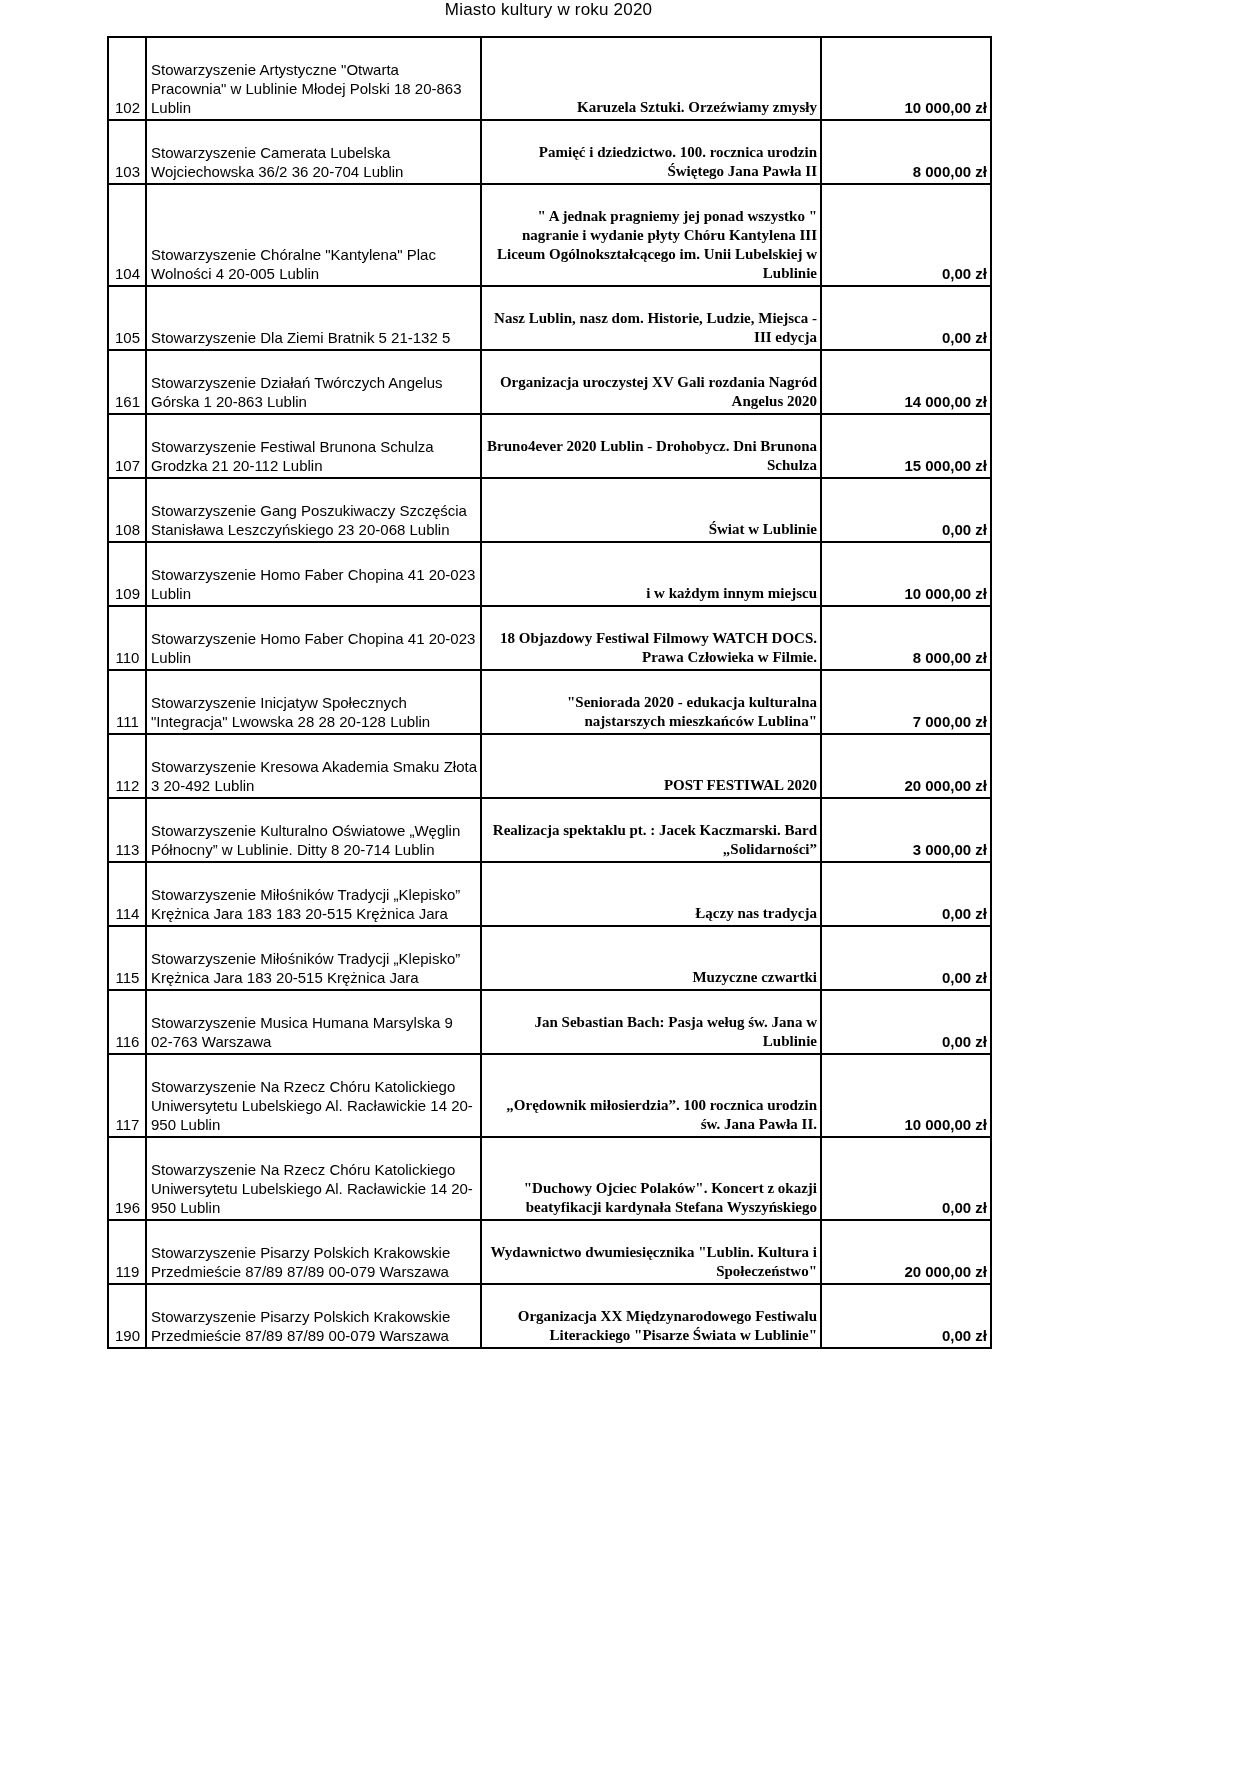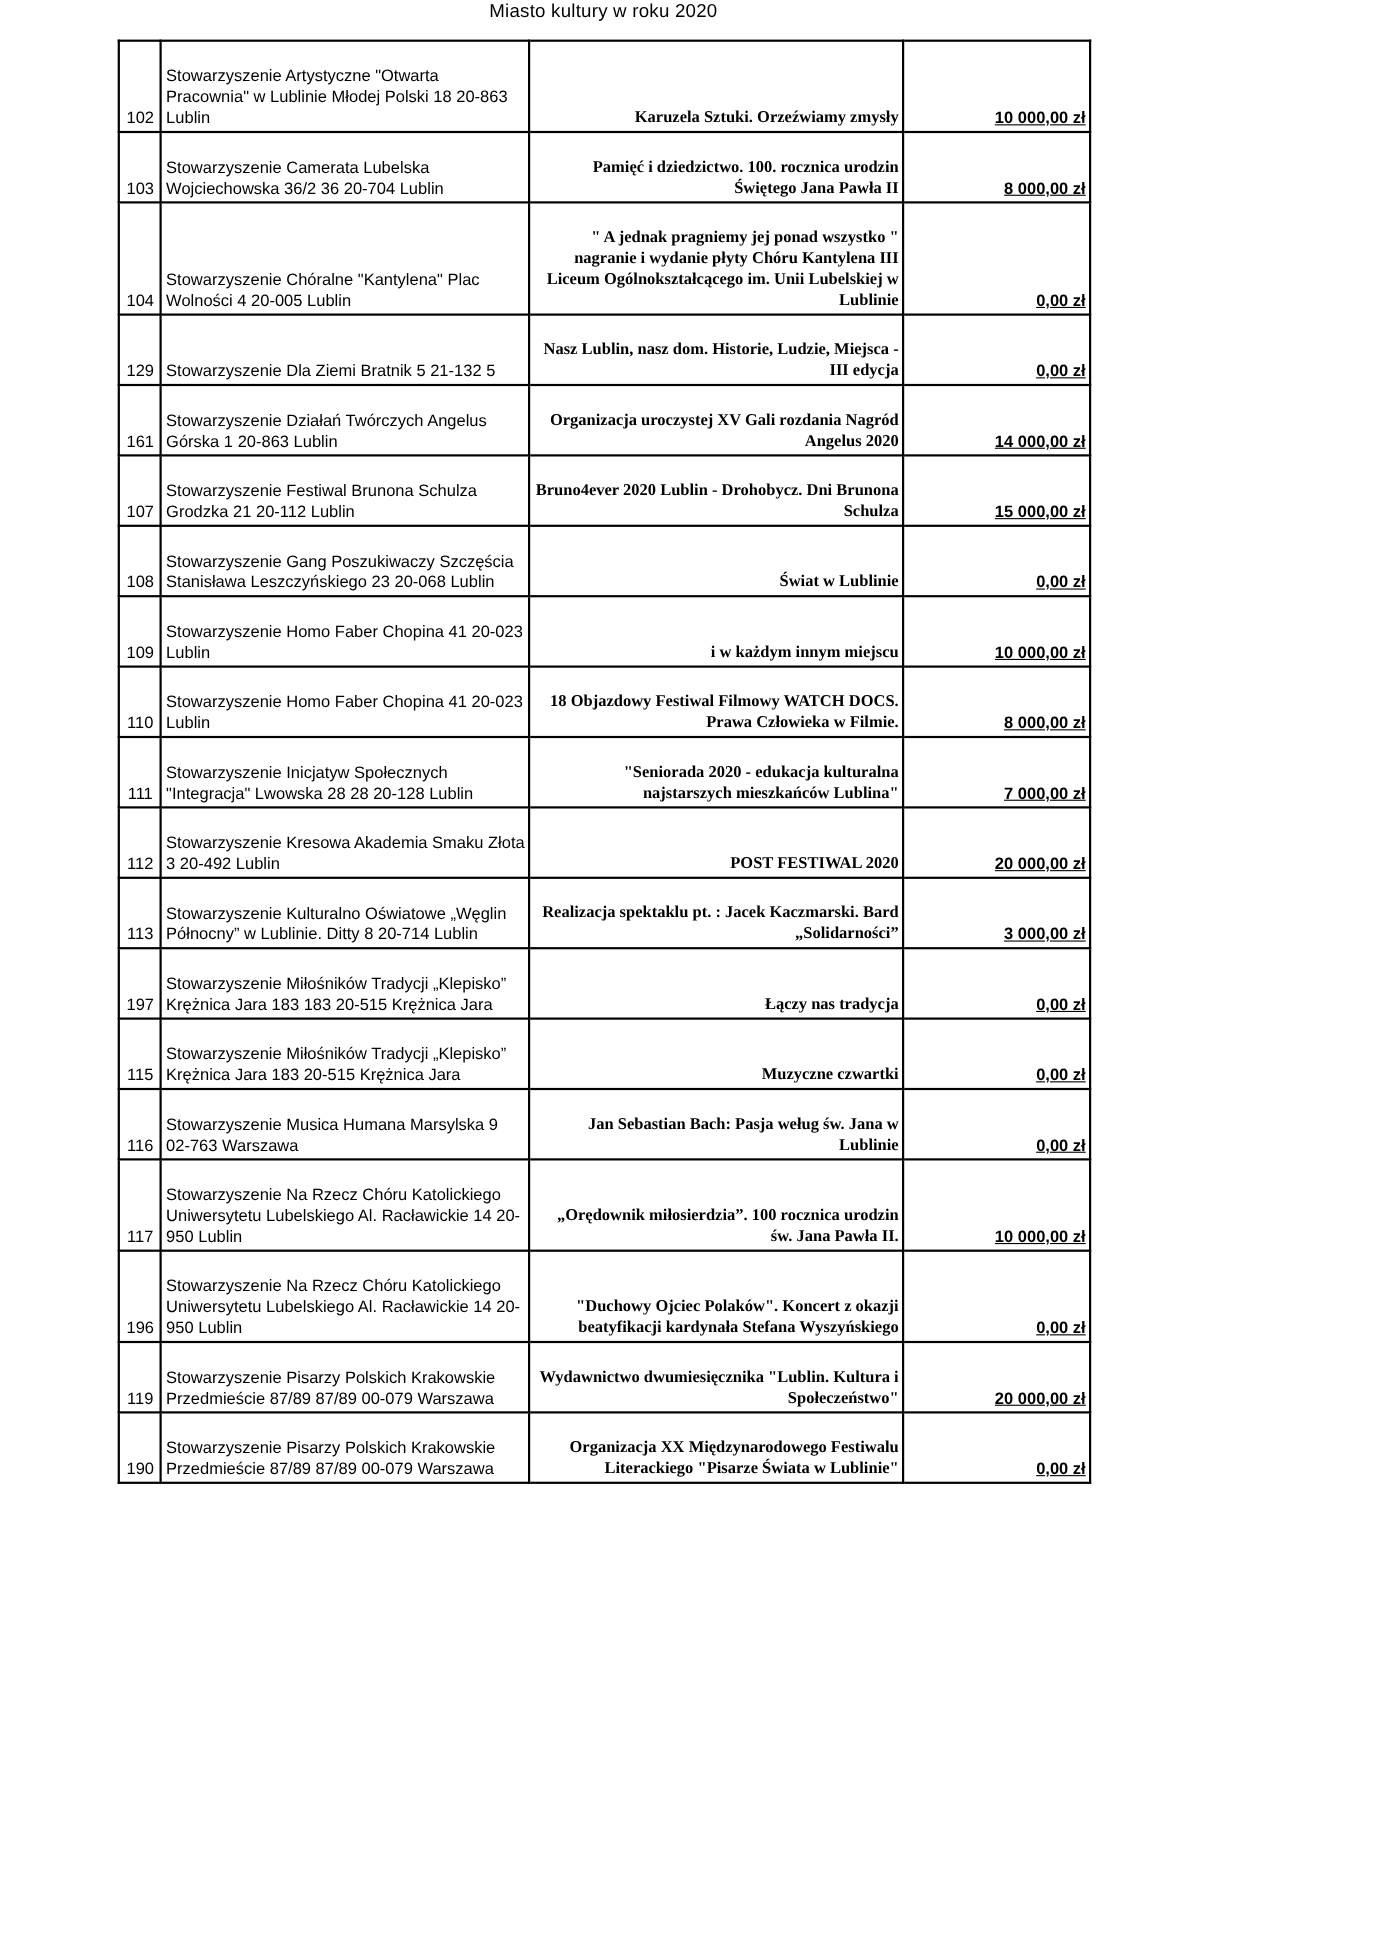--- a/index.html
+++ b/index.html
@@ -49,21 +49,20 @@
   td.c-proj {
     font-weight: bold;
     text-align: right;
     font-family: Liberation Serif, serif;
   }
   td.c-amt {
     font-weight: bold;
     text-align: right;
     white-space: nowrap;
     padding-right: 4px;
-    text-decoration: underline;
   }
   .footer {
     width: 883px;
     margin: 58px 0 0 107px;
     text-align: center;
     font-size: 16px;
   }
 </style>
 </head>
 <body>
@@ -95,21 +94,21 @@
   </tr>
 
   <tr>
     <td class="c-num">104</td>
     <td class="c-org">Stowarzyszenie Chóralne "Kantylena" Plac Wolności 4 20-005 Lublin</td>
     <td class="c-proj">" A jednak pragniemy jej ponad wszystko " nagranie i wydanie płyty Chóru Kantylena III Liceum Ogólnokształcącego im. Unii Lubelskiej w Lublinie</td>
     <td class="c-amt">0,00 zł</td>
   </tr>
 
   <tr>
-    <td class="c-num">129</td>
+    <td class="c-num">105</td>
     <td class="c-org">Stowarzyszenie Dla Ziemi Bratnik 5 21-132 5</td>
     <td class="c-proj">Nasz Lublin, nasz dom. Historie, Ludzie, Miejsca - III edycja</td>
     <td class="c-amt">0,00 zł</td>
   </tr>
 
   <tr>
     <td class="c-num">161</td>
     <td class="c-org">Stowarzyszenie Działań Twórczych Angelus Górska 1 20-863 Lublin</td>
     <td class="c-proj">Organizacja uroczystej XV Gali rozdania Nagród Angelus 2020</td>
     <td class="c-amt">14 000,00 zł</td>
@@ -158,21 +157,21 @@
   </tr>
 
   <tr>
     <td class="c-num">113</td>
     <td class="c-org">Stowarzyszenie Kulturalno Oświatowe „Węglin Północny” w Lublinie. Ditty 8 20-714 Lublin</td>
     <td class="c-proj">Realizacja spektaklu pt. : Jacek Kaczmarski. Bard „Solidarności”</td>
     <td class="c-amt">3 000,00 zł</td>
   </tr>
 
   <tr>
-    <td class="c-num">197</td>
+    <td class="c-num">114</td>
     <td class="c-org">Stowarzyszenie Miłośników Tradycji „Klepisko” Krężnica Jara 183 183 20-515 Krężnica Jara</td>
     <td class="c-proj">Łączy nas tradycja</td>
     <td class="c-amt">0,00 zł</td>
   </tr>
 
   <tr>
     <td class="c-num">115</td>
     <td class="c-org">Stowarzyszenie Miłośników Tradycji „Klepisko” Krężnica Jara 183 20-515 Krężnica Jara</td>
     <td class="c-proj">Muzyczne czwartki</td>
     <td class="c-amt">0,00 zł</td>

